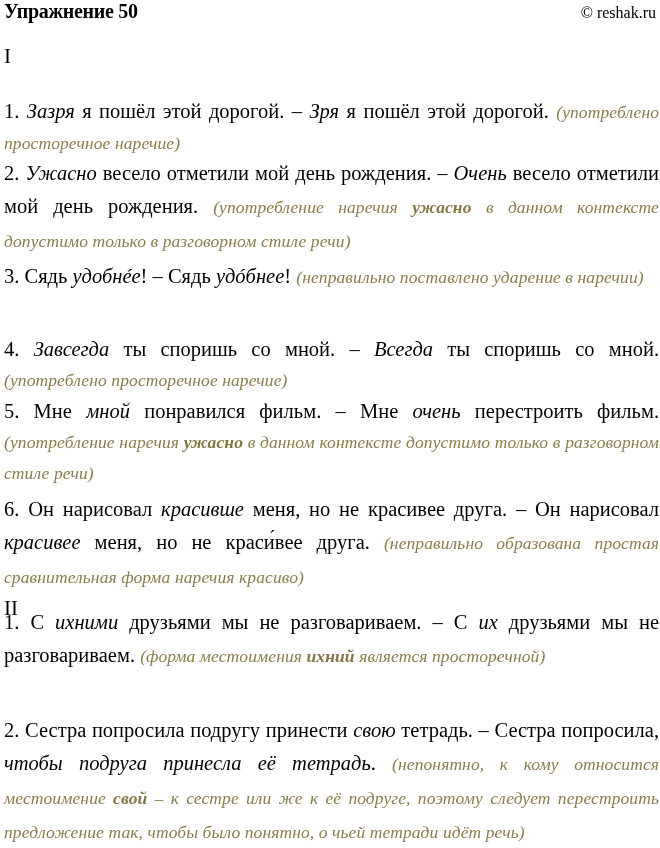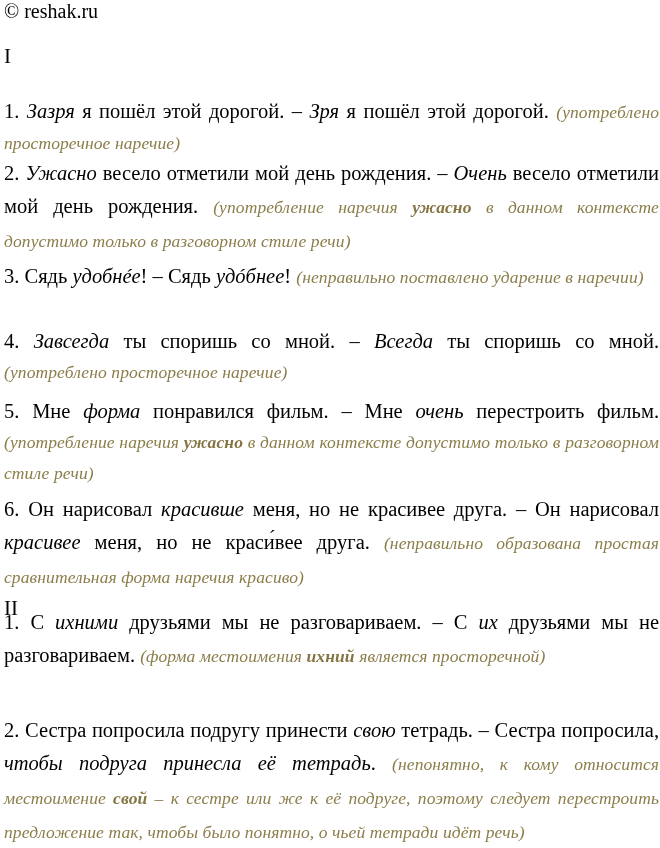--- a/index.html
+++ b/index.html
@@ -25,21 +25,21 @@
       display: flex;
       justify-content: space-between;
       align-items: baseline;
     }
     .title {
       font-weight: bold;
       font-size: 20px;
       letter-spacing: -0.3px;
     }
     .copyright {
-      font-size: 20px;
+      font-size: 16px;
     }
     .section-label {
       position: absolute;
       left: 4px;
       font-size: 21px;
     }
     .item {
       position: absolute;
       left: 4px;
       width: 655px;
@@ -61,20 +61,21 @@
     }
     .note b {
       font-weight: bold;
       color: #857544;
     }
   </style>
 </head>
 <body>
 
 <div class="header">
+  <span class="title">Упражнение 50</span>
   <span class="copyright">© reshak.ru</span>
 </div>
 
 <div class="section-label" style="top:44px;">I</div>
 
 <div class="item tight" style="top:96px;">
   <span>1.</span>
   <i class="ex">Зазря</i>
   <span>я пошёл этой дорогой. –</span>
   <i class="ex">Зря</i>
@@ -92,33 +93,33 @@
 </div>
 
 <div class="item" style="top:260px;">
   <span>3.</span>
   <span>Сядь</span>
   <i class="ex">удобнéе</i><span>! – Сядь</span>
   <i class="ex">удóбнее</i><span>!</span>
   <span class="note">(неправильно поставлено ударение в наречии)</span>
 </div>
 
-<div class="item tight" style="top:326px;">
+<div class="item tight" style="top:334px;">
   <span>4.</span>
   <i class="ex">Завсегда</i>
   <span>ты споришь со мной. –</span>
   <i class="ex">Всегда</i>
   <span>ты споришь со мной.</span>
   <span class="note">(употреблено просторечное наречие)</span>
 </div>
 
 <div class="item tight" style="top:396px;">
   <span>5.</span>
   <span>Мне</span>
-  <i class="ex">форма</i>
+  <i class="ex">мной</i>
   <span>понравился фильм. – Мне</span>
   <i class="ex">очень</i>
   <span>перестроить фильм.</span>
   <span class="note"><span>(употребление наречия</span> <b>ужасно</b> <span>в данном контексте допустимо только в разговорном стиле речи)</span></span>
 </div>
 
 <div class="item" style="top:493px;">
   <span>6.</span>
   <span>Он нарисовал</span>
   <i class="ex">красивше</i>

